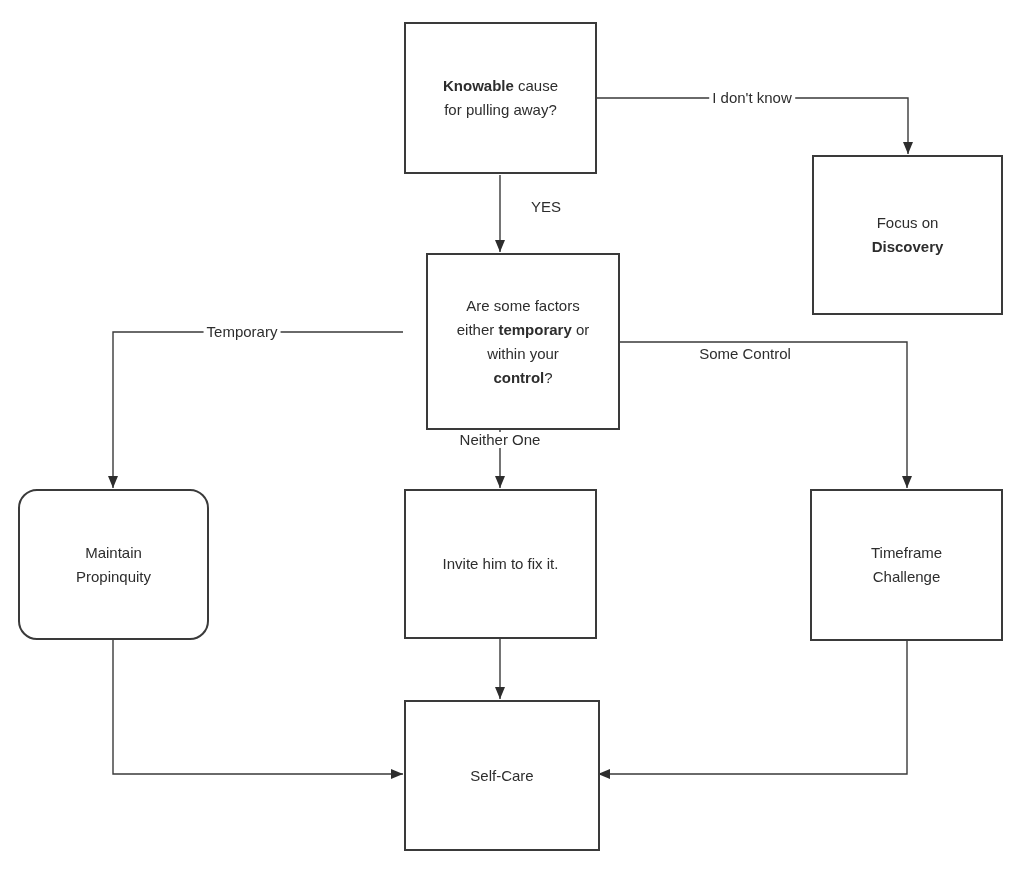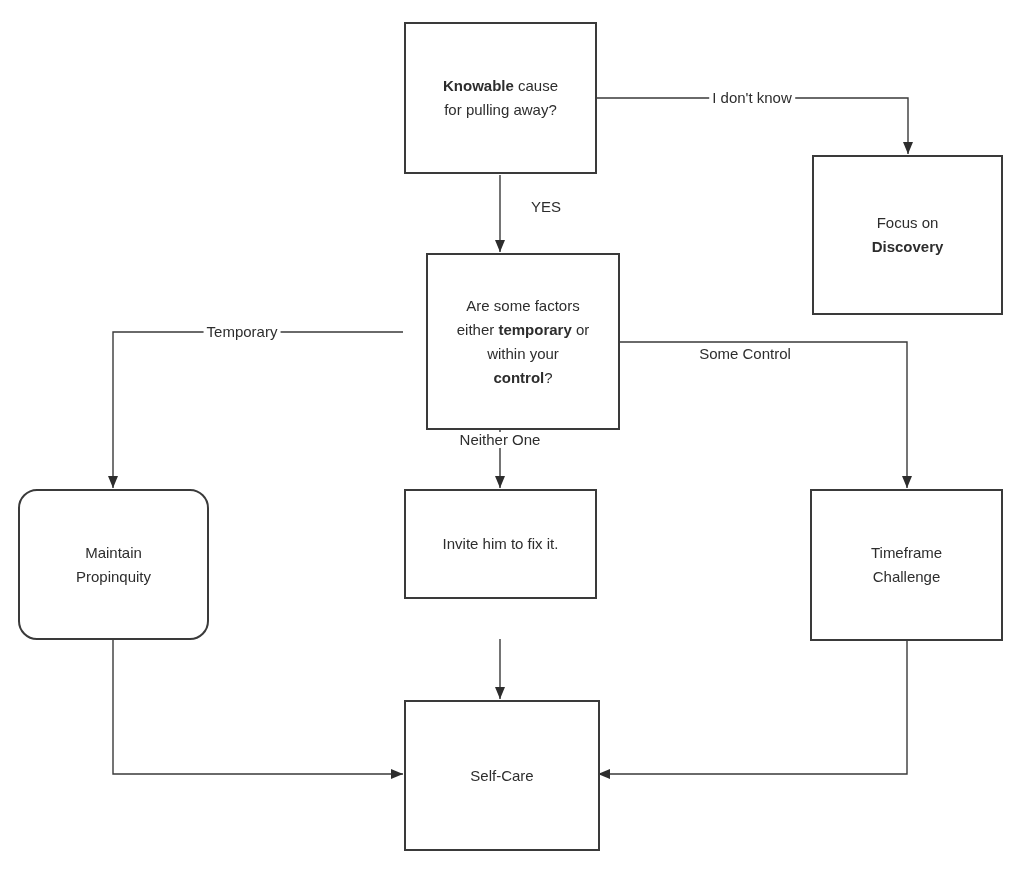--- a/index.html
+++ b/index.html
@@ -44,21 +44,21 @@
     font-size: 15px;
     line-height: 16px;
     white-space: nowrap;
     color: #2d2d2d;
   }
   
   #node-knowable   { left: 404px; top:  22px; width: 193px; height: 152px; }
   #node-discovery  { left: 812px; top: 155px; width: 191px; height: 160px; }
   #node-factors    { left: 403px; top: 253px; width: 194px; height: 177px; margin-left: 23px; }
   #node-maintain   { left:  18px; top: 489px; width: 191px; height: 151px; border-radius: 19px; }
-  #node-invite     { left: 404px; top: 489px; width: 193px; height: 110px; }
+  #node-invite     { left: 404px; top: 489px; width: 193px; height: 150px; }
   #node-timeframe  { left: 810px; top: 489px; width: 193px; height: 152px; }
   #node-selfcare   { left: 404px; top: 700px; width: 196px; height: 151px; }
   
   #label-idontknow   { left: 752px; top:  98px; }
   #label-yes         { left: 500px; top: 207px; margin-left: 46px; }
   #label-temporary   { left: 242px; top: 332px; }
   #label-somecontrol { left: 745px; top: 354px; }
   #label-neitherone  { left: 500px; top: 440px; }
 </style>
 </head>

